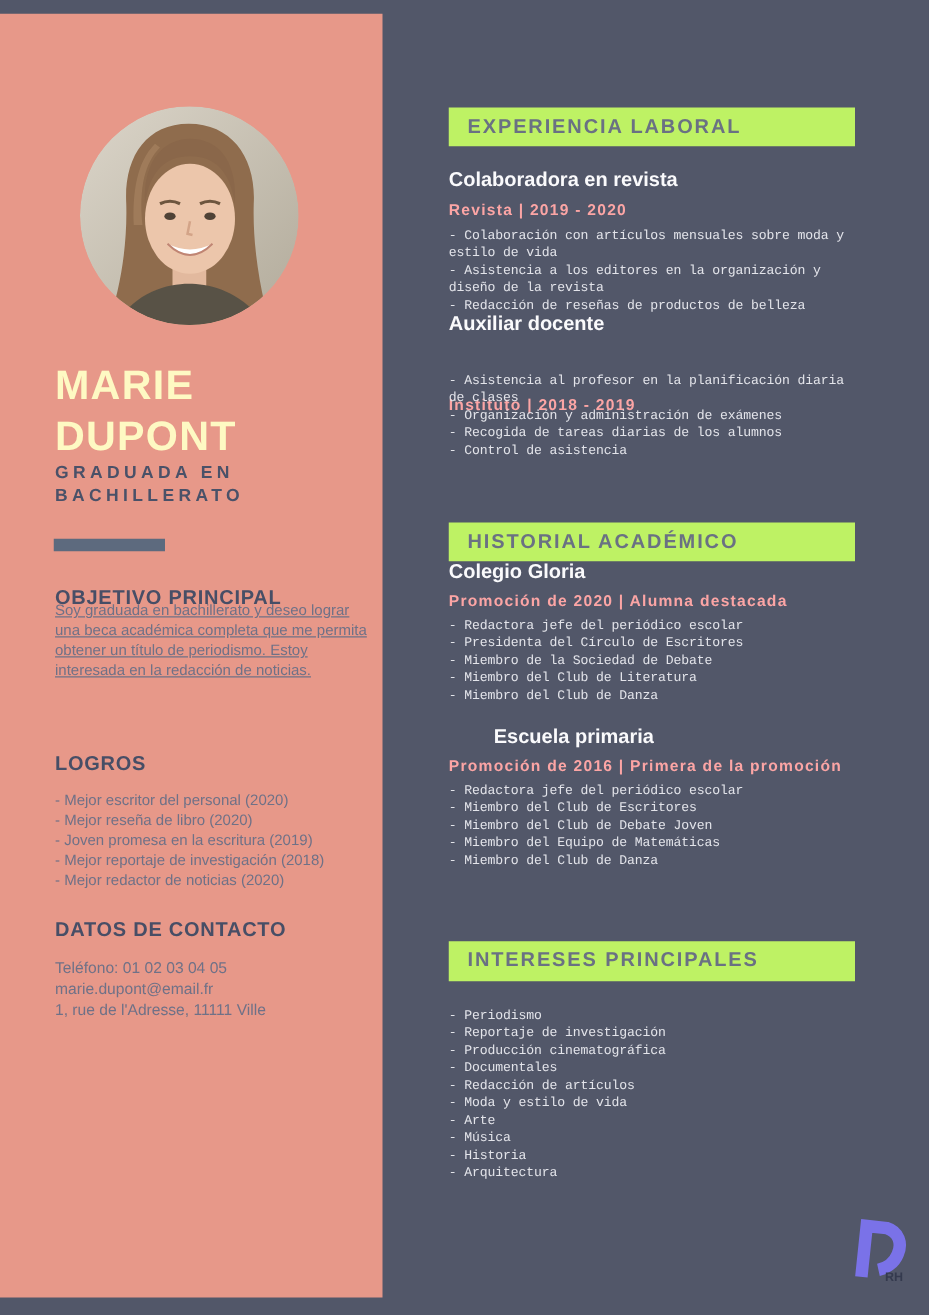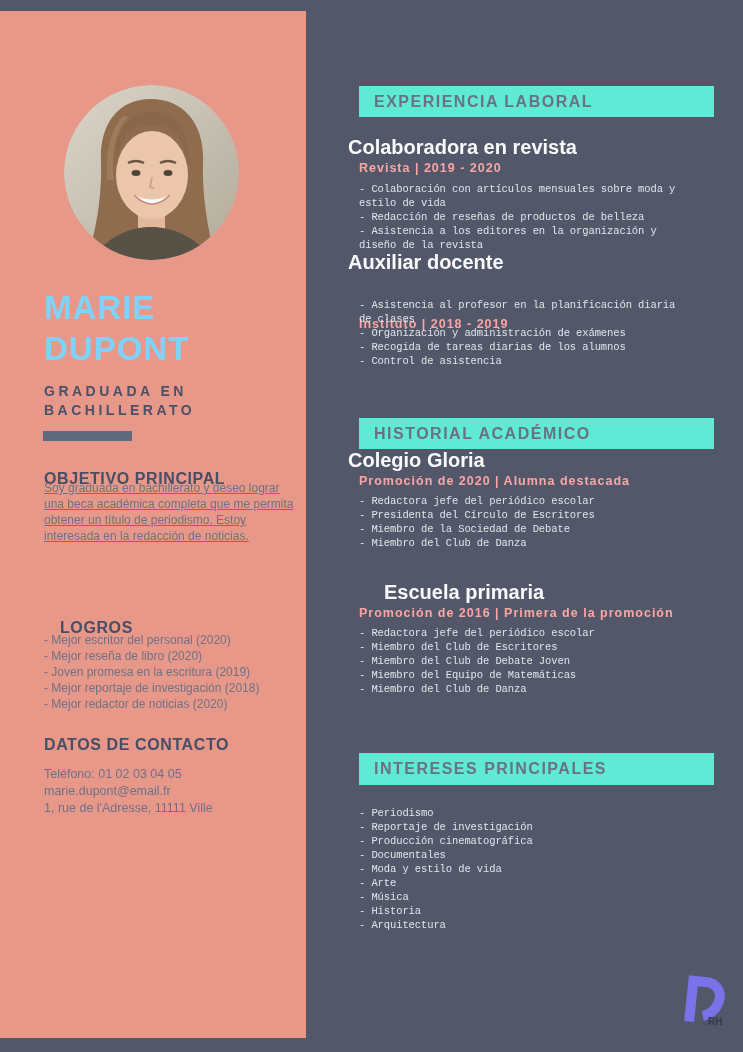--- a/index.html
+++ b/index.html
@@ -3,41 +3,41 @@
 <meta charset="utf-8">
 <style>
   html,body{margin:0;padding:0;}
   body{width:743px;height:1052px;background:#525769;font-family:"Liberation Sans",sans-serif;overflow:hidden;}
   .page{position:relative;width:743px;height:1052px;background:#525769;}
 
   
   .sidebar-panel{position:absolute;left:0;top:11px;width:306px;height:1027px;background:#E79889;}
   .photo{position:absolute;left:64px;top:85px;width:175px;height:175px;border-radius:50%;overflow:hidden;}
   .person-name{position:absolute;left:44px;top:287px;width:250px;
-    font-size:33px;font-weight:800;letter-spacing:1px;line-height:41px;color:#7dd3fc;}
+    font-size:33px;font-weight:800;letter-spacing:1px;line-height:41px;color:#fef9c3;}
   .person-role{position:absolute;left:44px;top:368px;width:250px;
-    font-size:14px;font-weight:700;letter-spacing:3.5px;line-height:18.5px;color:#4A5168;margin-top:14px;}
+    font-size:14px;font-weight:700;letter-spacing:3.5px;line-height:18.5px;color:#4A5168;}
   .divider-bar{position:absolute;left:43px;top:431px;width:89px;height:10px;background:#5D6A7E;}
   .side-heading{position:absolute;left:44px;width:260px;
     font-size:16px;font-weight:800;letter-spacing:0.6px;color:#474E66;}
   .side-heading.obj{top:470px;}
   .side-heading.log{top:603px;}
   .side-heading.dat{top:736px;}
   .side-body{position:absolute;left:44px;width:250px;color:#6F7187;}
   .objective-text{top:480px;font-size:12px;line-height:16px;text-decoration:underline;}
   .achievements-list{top:632px;font-size:12px;line-height:16px;}
   .contact-list{top:766px;font-size:12.5px;line-height:17px;}
-  .banner{position:absolute;left:359px;width:355px;height:31px;background:#5eead4;
+  .banner{position:absolute;left:359px;width:325px;height:31px;background:#bef264;
     color:#6A7183;font-size:16px;font-weight:800;letter-spacing:1.5px;line-height:32px;
     padding-left:15px;box-sizing:border-box;white-space:nowrap;}
   .banner.exp{top:86px;}
   .banner.edu{top:418px;}
   .banner.int{top:753px;height:32px;}
-  .entry-title{position:absolute;left:348px;width:330px;
-    font-size:20px;font-weight:800;color:#FAFAFC;white-space:nowrap;}
+  .entry-title{position:absolute;left:359px;width:330px;
+    font-size:16px;font-weight:800;color:#FAFAFC;white-space:nowrap;}
   .entry-meta{position:absolute;left:359px;width:330px;
     font-size:12.5px;font-weight:700;letter-spacing:1px;color:#fca5a5;white-space:nowrap;}
   .bullet-list{position:absolute;left:359px;width:334px;
     font-size:10.5px;line-height:14px;letter-spacing:-0.1px;color:#E3E4EA;font-family:Liberation Mono, monospace;}
   #exp1-title{top:136px;} #exp1-meta{top:161px;} #exp1-bullets{top:182px;}
   #exp2-title{top:251px;} #exp2-meta{top:277px;margin-top:40px;} #exp2-bullets{top:298px;}
   #edu1-title{top:449px;} #edu1-meta{top:474px;} #edu1-bullets{top:494px;}
   #edu2-title{top:581px;margin-left:36px;} #edu2-meta{top:606px;} #edu2-bullets{top:626px;}
   #int-list{top:806px;}
 
@@ -90,21 +90,21 @@
   <div class="person-role">
     <div>GRADUADA EN</div>
     <div>BACHILLERATO</div>
   </div>
 
   <div class="divider-bar"></div>
 
   <h2 class="side-heading obj" style="margin:0;">OBJETIVO PRINCIPAL</h2>
   <p class="side-body objective-text" style="margin:0;">Soy graduada en bachillerato y deseo lograr una beca académica completa que me permita obtener un título de periodismo. Estoy interesada en la redacción de noticias.</p>
 
-  <h2 class="side-heading log" style="margin:16px;">LOGROS</h2>
+  <h2 class="side-heading log" style="margin:0;">LOGROS</h2>
   <div class="side-body achievements-list">
     <div>- Mejor escritor del personal (2020)</div>
     <div>- Mejor reseña de libro (2020)</div>
     <div>- Joven promesa en la escritura (2019)</div>
     <div>- Mejor reportaje de investigación (2018)</div>
     <div>- Mejor redactor de noticias (2020)</div>
   </div>
 
   <h2 class="side-heading dat" style="margin:0;">DATOS DE CONTACTO</h2>
   <div class="side-body contact-list">
@@ -114,22 +114,22 @@
   </div>
 
   <div class="banner exp">
     <span>EXPERIENCIA LABORAL</span>
   </div>
 
   <div class="entry-title" id="exp1-title">Colaboradora en revista</div>
   <div class="entry-meta" id="exp1-meta">Revista | 2019 - 2020</div>
   <div class="bullet-list" id="exp1-bullets">
     <div>- Colaboración con artículos mensuales sobre moda y estilo de vida</div>
+    <div>- Asistencia a los editores en la organización y diseño de la revista</div>
     <div>- Redacción de reseñas de productos de belleza</div>
-    <div>- Asistencia a los editores en la organización y diseño de la revista</div>
   </div>
 
   <div class="entry-title" id="exp2-title">Auxiliar docente</div>
   <div class="entry-meta" id="exp2-meta">Instituto | 2018 - 2019</div>
   <div class="bullet-list" id="exp2-bullets">
     <div>- Asistencia al profesor en la planificación diaria de clases</div>
     <div>- Organización y administración de exámenes</div>
     <div>- Recogida de tareas diarias de los alumnos</div>
     <div>- Control de asistencia</div>
   </div>
@@ -137,20 +137,21 @@
   <div class="banner edu">
     <span>HISTORIAL ACADÉMICO</span>
   </div>
 
   <div class="entry-title" id="edu1-title">Colegio Gloria</div>
   <div class="entry-meta" id="edu1-meta">Promoción de 2020 | Alumna destacada</div>
   <div class="bullet-list" id="edu1-bullets">
     <div>- Redactora jefe del periódico escolar</div>
     <div>- Presidenta del Círculo de Escritores</div>
     <div>- Miembro de la Sociedad de Debate</div>
+    <div>- Miembro del Club de Literatura</div>
     <div>- Miembro del Club de Danza</div>
   </div>
 
   <div class="entry-title" id="edu2-title">Escuela primaria</div>
   <div class="entry-meta" id="edu2-meta">Promoción de 2016 | Primera de la promoción</div>
   <div class="bullet-list" id="edu2-bullets">
     <div>- Redactora jefe del periódico escolar</div>
     <div>- Miembro del Club de Escritores</div>
     <div>- Miembro del Club de Debate Joven</div>
     <div>- Miembro del Equipo de Matemáticas</div>
@@ -159,20 +160,21 @@
 
   <div class="banner int">
     <span>INTERESES PRINCIPALES</span>
   </div>
 
   <div class="bullet-list" id="int-list">
     <div>- Periodismo</div>
     <div>- Reportaje de investigación</div>
     <div>- Producción cinematográfica</div>
     <div>- Documentales</div>
+    <div>- Redacción de artículos</div>
     <div>- Moda y estilo de vida</div>
     <div>- Arte</div>
     <div>- Música</div>
     <div>- Historia</div>
     <div>- Arquitectura</div>
   </div>
 
   <div class="rh-logo">
     <svg width="52" height="58" viewBox="0 0 52 58">
       <g transform="rotate(6 26 29)">

